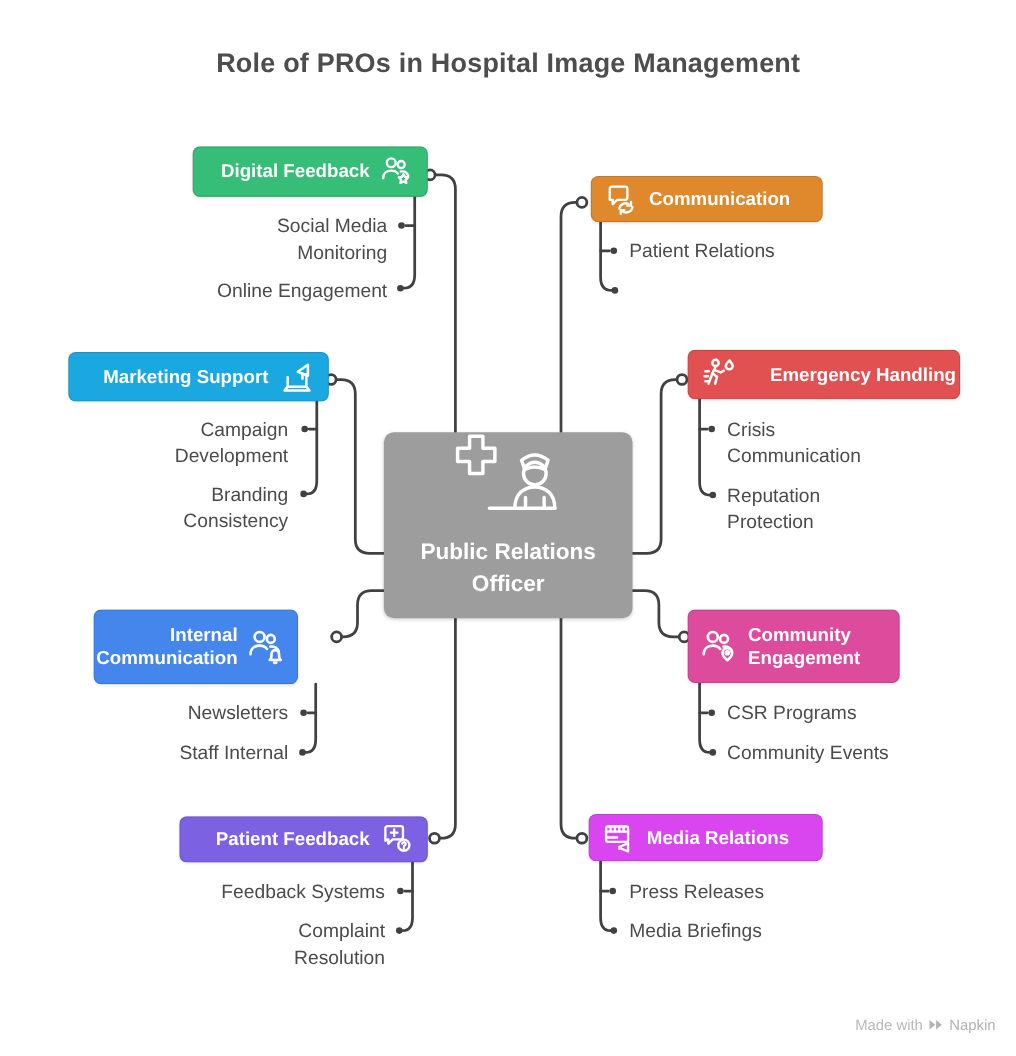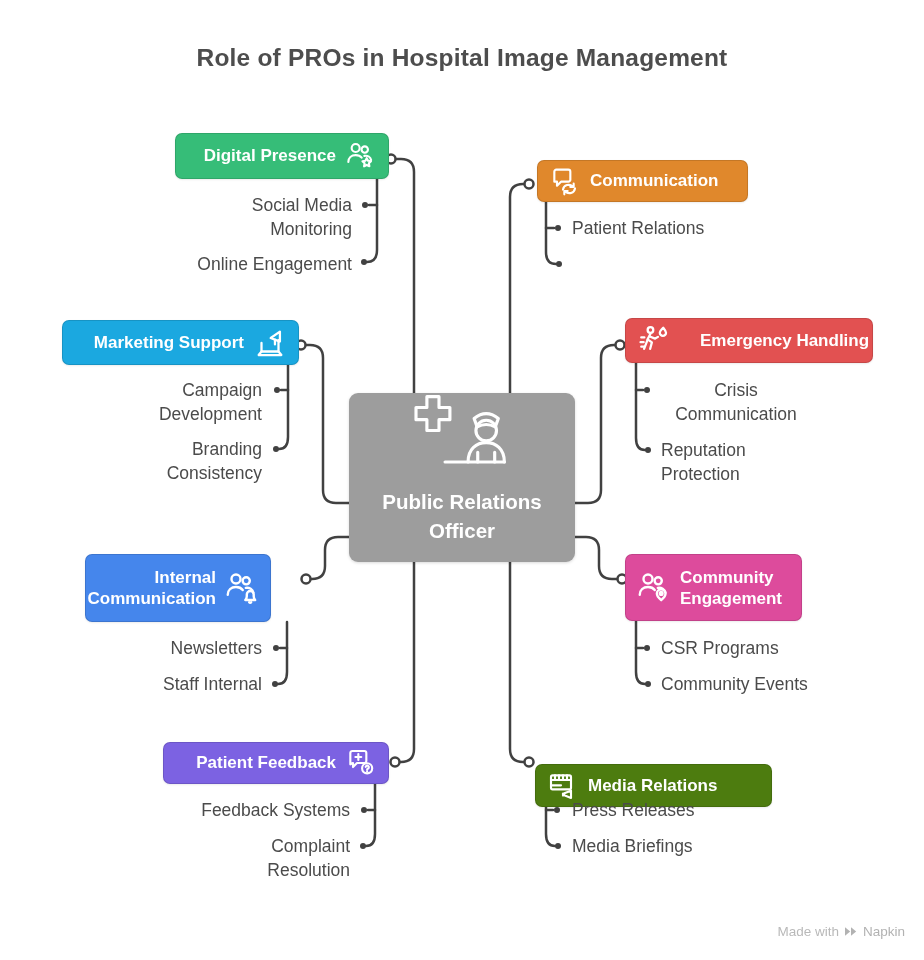--- a/index.html
+++ b/index.html
@@ -23,24 +23,24 @@
   }
   .node .lbl{white-space:nowrap;}
   .node .lbl.wrap{white-space:normal;line-height:21px;}
   .node svg{flex:0 0 auto;display:block;}
   .n-digital   {left:175px;top:133px;width:214px;height:46px;background:#36bd78;justify-content:flex-end;}
   .n-comm      {left:537px;top:160px;width:211px;height:42px;background:#e0882c;}
   .n-marketing {left:62px; top:320px;width:237px;height:45px;background:#1ba8e0;justify-content:flex-end;}
   .n-emergency {left:625px;top:318px;width:248px;height:45px;background:#e25151;gap:28px;}
   .n-internal  {left:85px; top:554px;width:186px;height:68px;background:#4586ec;justify-content:flex-end;}
   .n-internal .lbl{text-align:right;width:132px;}
-  .n-community {left:625px;top:554px;width:177px;height:67px;background:#dd4b9c;}
+  .n-community {left:625px;top:554px;width:193px;height:67px;background:#dd4b9c;}
   .n-community .lbl{width:118px;}
   .n-patient   {left:163px;top:742px;width:226px;height:42px;background:#7c62e2;justify-content:flex-end;}
-  .n-media     {left:535px;top:740px;width:237px;height:43px;background:#4d7c0f;margin-top:24px;}
+  .n-media     {left:535px;top:740px;width:213px;height:43px;background:#d946ef;}
   .center-node{
     position:absolute;left:349px;top:393px;width:226px;height:169px;background:#9d9d9d;
     border-radius:9px;display:flex;flex-direction:column;align-items:center;
     box-shadow:0 1px 3px rgba(0,0,0,.15);
   }
   .center-node .ctext{
     width:200px;text-align:center;color:#fff;font-weight:700;font-size:20.5px;line-height:29px;
     margin-top:2px;
   }
   .child{
@@ -130,21 +130,21 @@
         <circle cx="70" cy="31" r="8.5"></circle>
         <path d="M55 57 c0-11 7-16 15-16 s15 5 15 16"></path>
         <path d="M63 49 v8 M77 49 v8"></path>
         <path d="M36 57 h49"></path>
       </g>
     </svg>
     <div class="ctext">Public Relations Officer</div>
   </div>
 
   <div class="node n-digital">
-    <span class="lbl">Digital Presence</span>
+    <span class="lbl">Digital Feedback</span>
     <svg width="34" height="32" viewBox="0 0 24 24">
       <g fill="none" stroke="#fff" stroke-width="1.6" stroke-linecap="round" stroke-linejoin="round">
         <circle cx="8" cy="6" r="3"></circle>
         <path d="M2.5 16.5 c0-3.2 2.3-5.2 5.5-5.2 2 0 3.6.8 4.5 2"></path>
         <circle cx="14.8" cy="7.2" r="2.4"></circle>
         <path d="M14.5 11.9 c2.5-.4 4.6 1 5.1 3.1"></path>
         <path d="M16.3 13.6 l1 2 2.2.3 -1.6 1.6 .4 2.2 -2-1 -2 1 .4-2.2 -1.6-1.6 2.2-.3 z"></path>
       </g>
     </svg>
   </div>
@@ -244,21 +244,21 @@
   <div class="child c-left" style="right:572px;top:193px;width:150px;">Social Media Monitoring</div>
   <div class="child c-left nowrap" style="right:572px;top:252px;">Online Engagement</div>
   <div class="child c-left" style="right:662px;top:378px;width:150px;">Campaign Development</div>
   <div class="child c-left" style="right:662px;top:437px;width:130px;">Branding Consistency</div>
   <div class="child c-left nowrap" style="right:662px;top:636px;">Newsletters</div>
   <div class="child c-left nowrap" style="right:662px;top:672px;">Staff Internal</div>
   <div class="child c-left nowrap" style="right:574px;top:798px;">Feedback Systems</div>
   <div class="child c-left" style="right:574px;top:834px;width:115px;">Complaint Resolution</div>
 
   <div class="child c-right nowrap" style="left:572px;top:216px;">Patient Relations</div>
-  <div class="child c-right" style="left:661px;top:378px;width:150px;text-align:center;">Crisis Communication</div>
+  <div class="child c-right" style="left:661px;top:378px;width:150px;">Crisis Communication</div>
   <div class="child c-right" style="left:661px;top:438px;width:125px;">Reputation Protection</div>
   <div class="child c-right nowrap" style="left:661px;top:636px;">CSR Programs</div>
   <div class="child c-right nowrap" style="left:661px;top:672px;">Community Events</div>
   <div class="child c-right nowrap" style="left:572px;top:798px;">Press Releases</div>
   <div class="child c-right nowrap" style="left:572px;top:834px;">Media Briefings</div>
 
   <div class="watermark">
     <span>Made with</span>
     <svg width="14" height="13" viewBox="0 0 14 13">
       <g fill="#b2b2b2">

